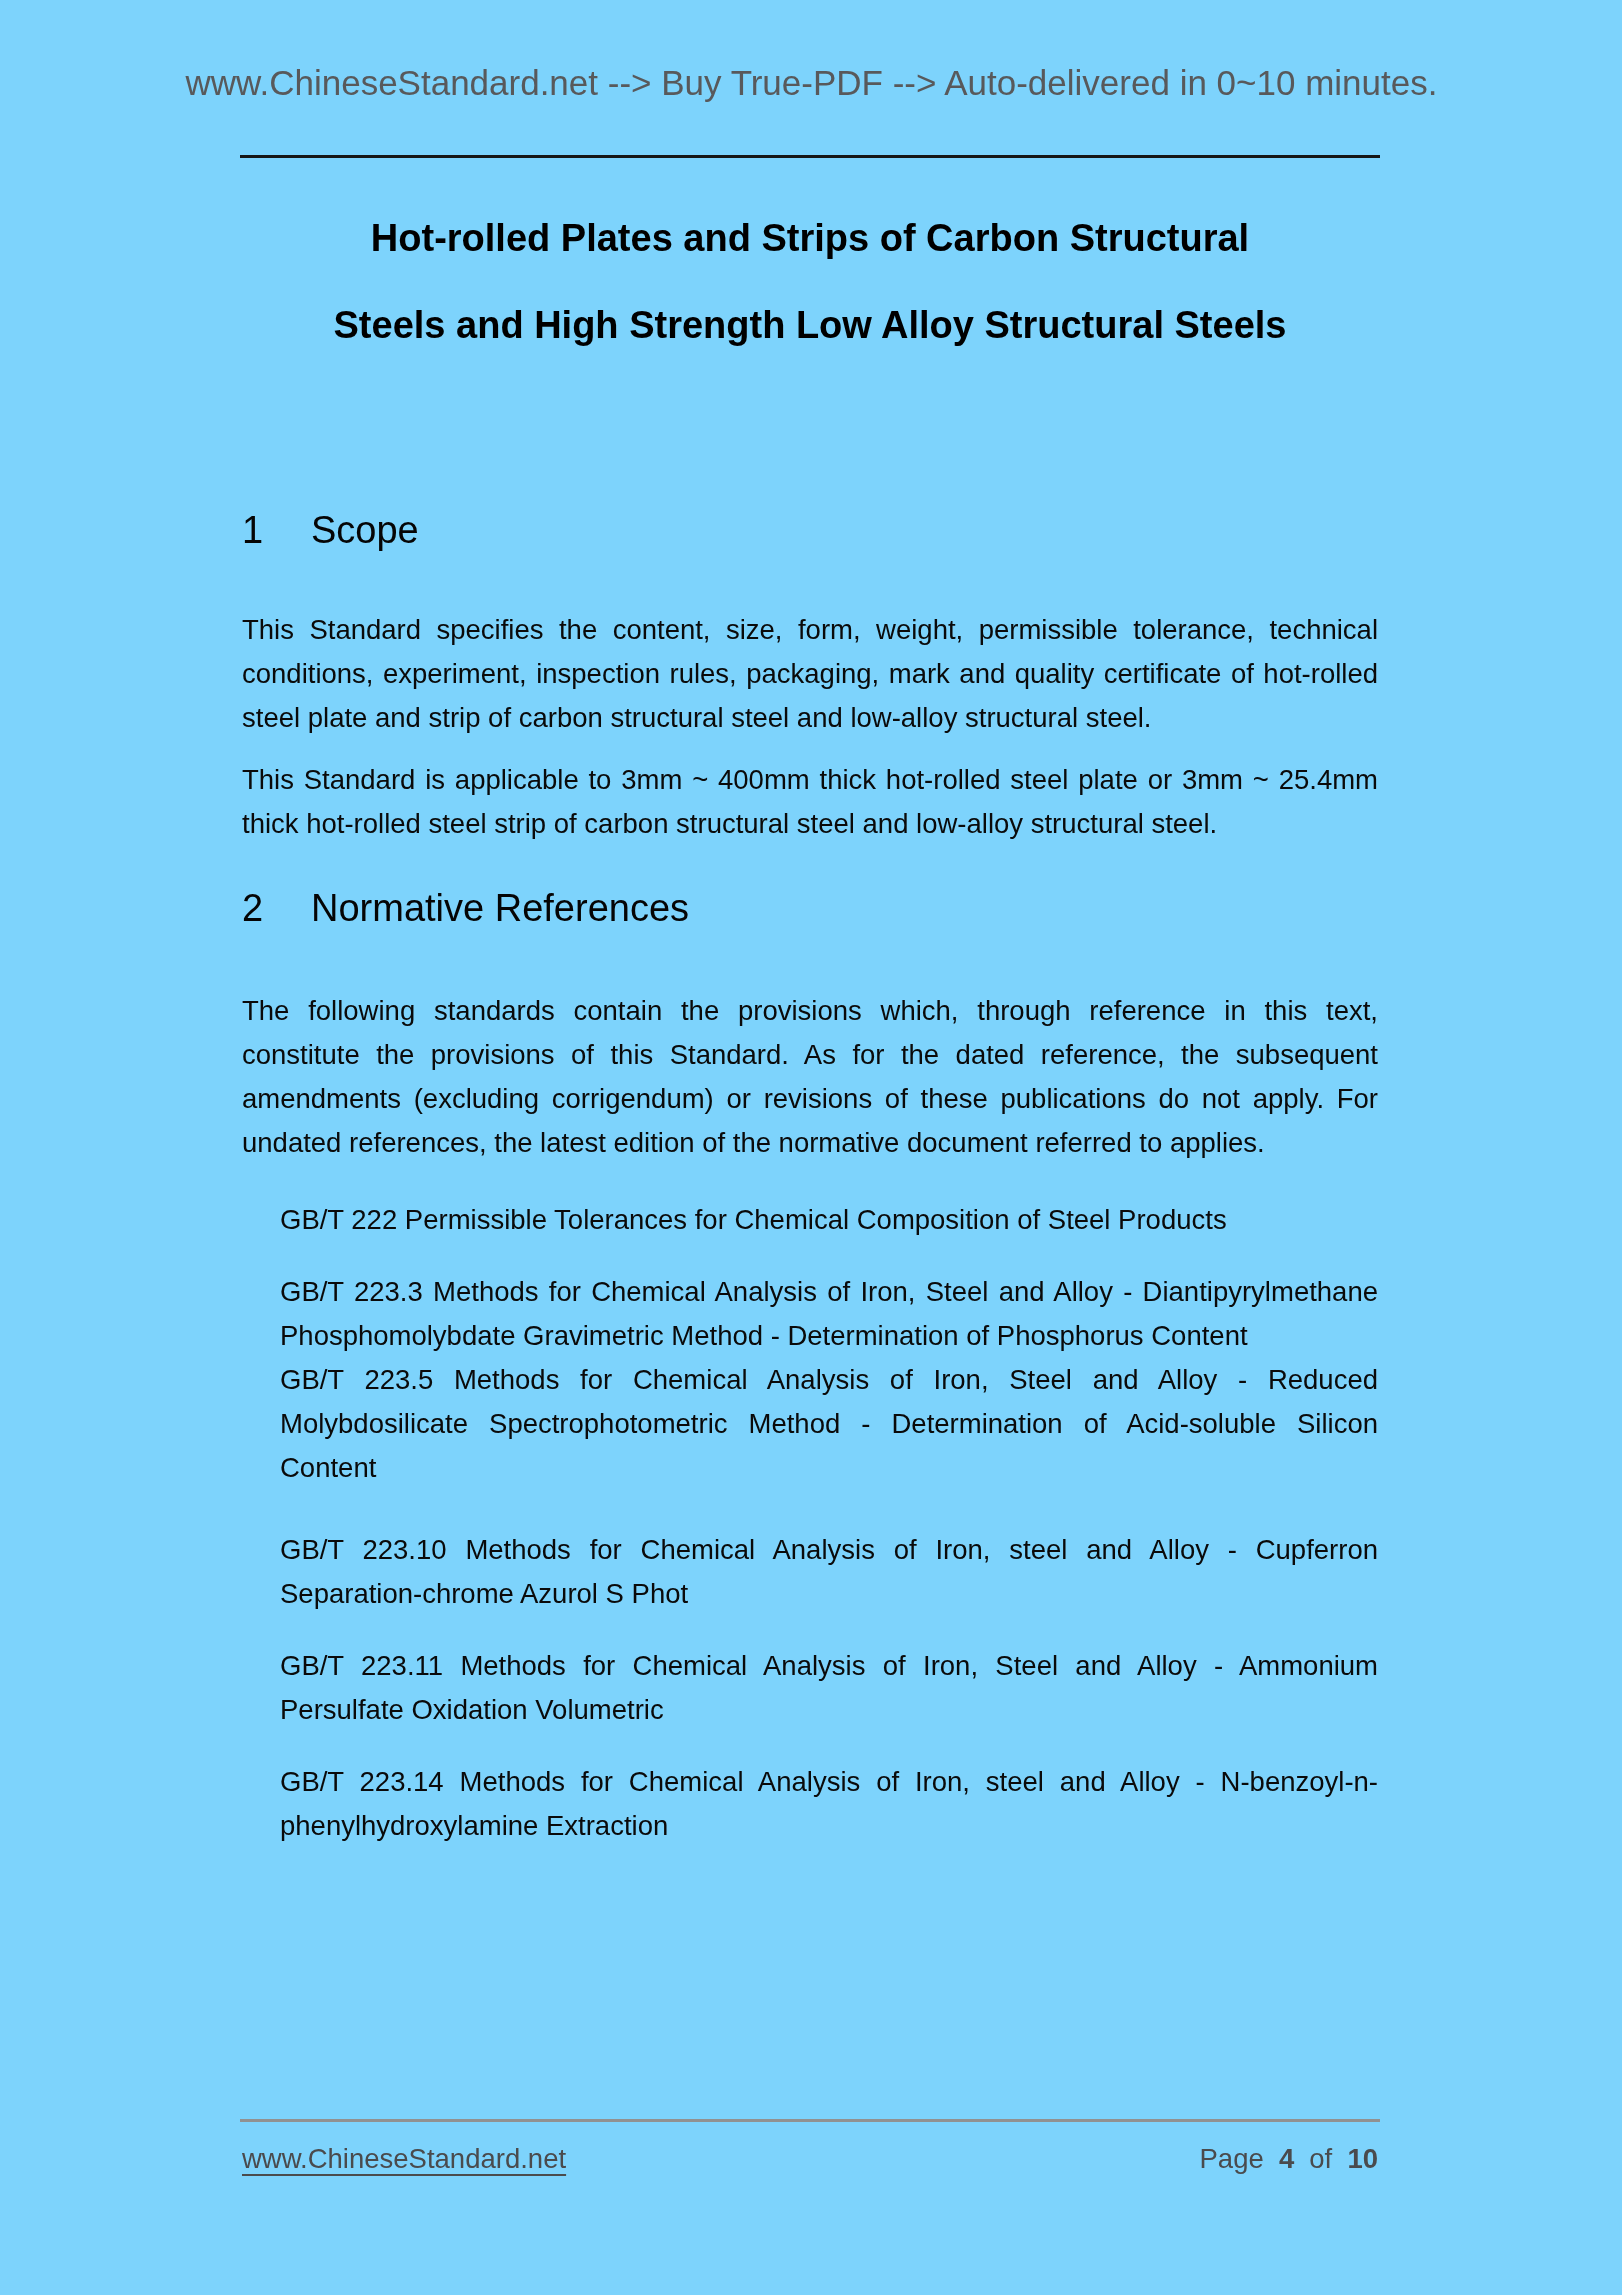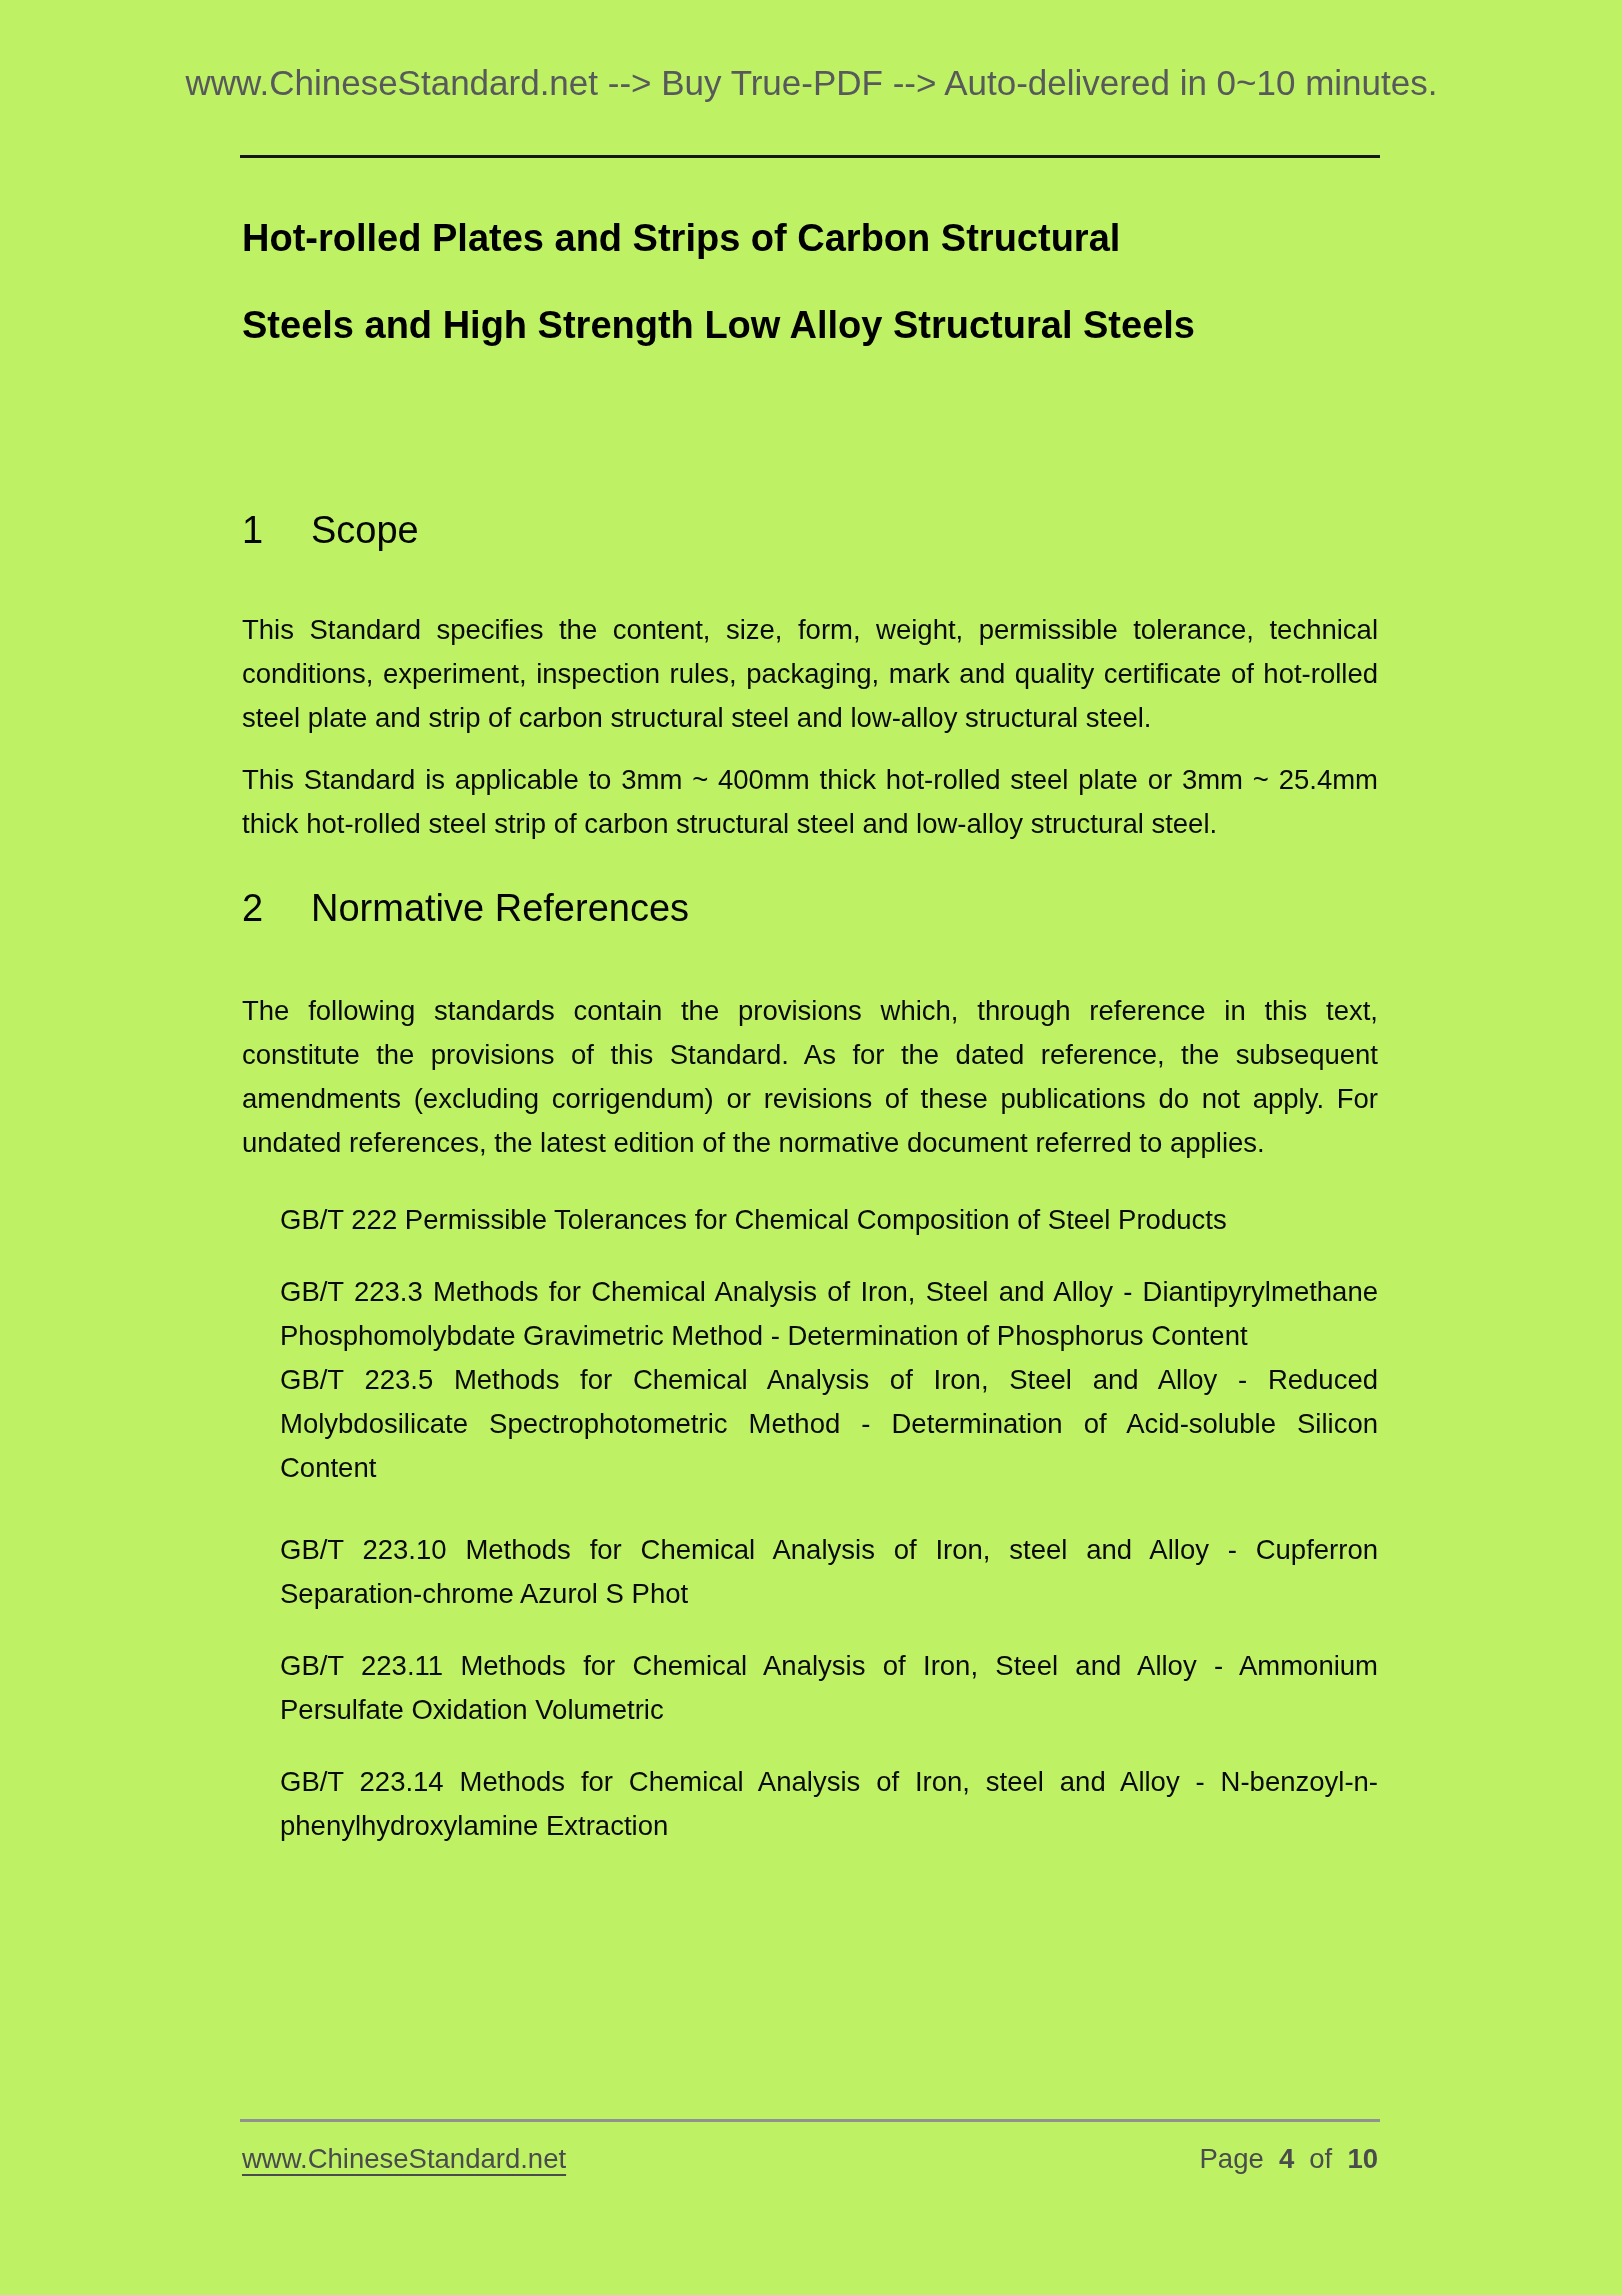--- a/index.html
+++ b/index.html
@@ -1,21 +1,21 @@
 <!DOCTYPE html>
 <html style="font-size:13.3px"><head>
 <meta charset="utf-8">
 <style>
   * { margin: 0; padding: 0; box-sizing: border-box; }
   html, body { background: #ffffff; }
   .page {
     position: relative;
     width: 1623px;
     height: 2295px;
-    background: #bef264;
+    background: #7dd3fc;
     font-family: "Liberation Sans", sans-serif;
     color: #0a0a0a;
     overflow: hidden;
   }
   
   .header-promo {
     position: absolute;
     top: 62px; left: 0; width: 100%;
     text-align: center;
     font-size: 35px;
@@ -38,21 +38,21 @@
     background: #161616;
   }
   
   .content {
     position: absolute;
     left: 242px; top: 0;
     width: 1136px;
   }
   .doc-title {
     margin-top: 195px;
-    text-align: left;
+    text-align: center;
     font-size: 38px;
     font-weight: 700;
     line-height: 87px;
     color: #000000;
   }
   .sec-heading {
     font-size: 38px;
     line-height: 38px;
     font-weight: 400;
     color: #050505;

